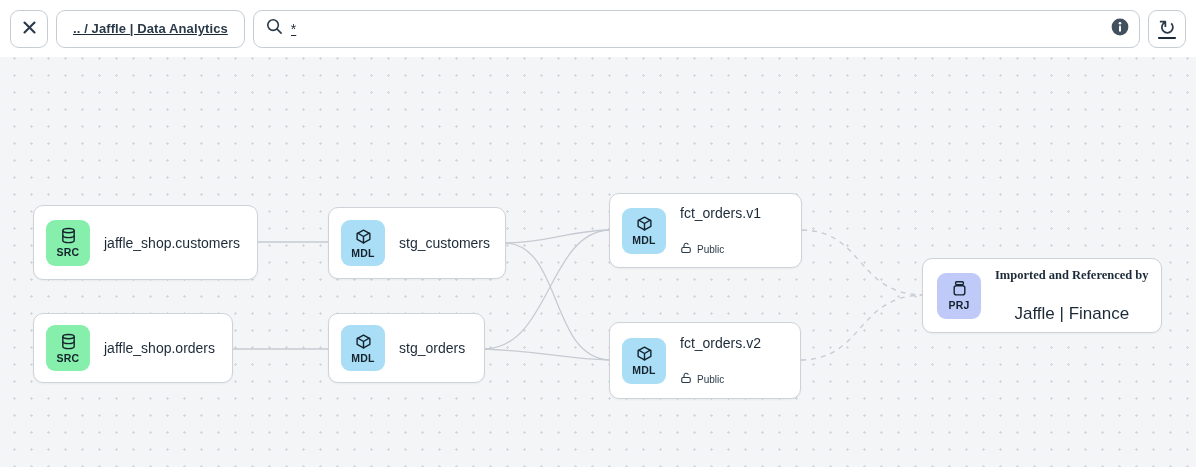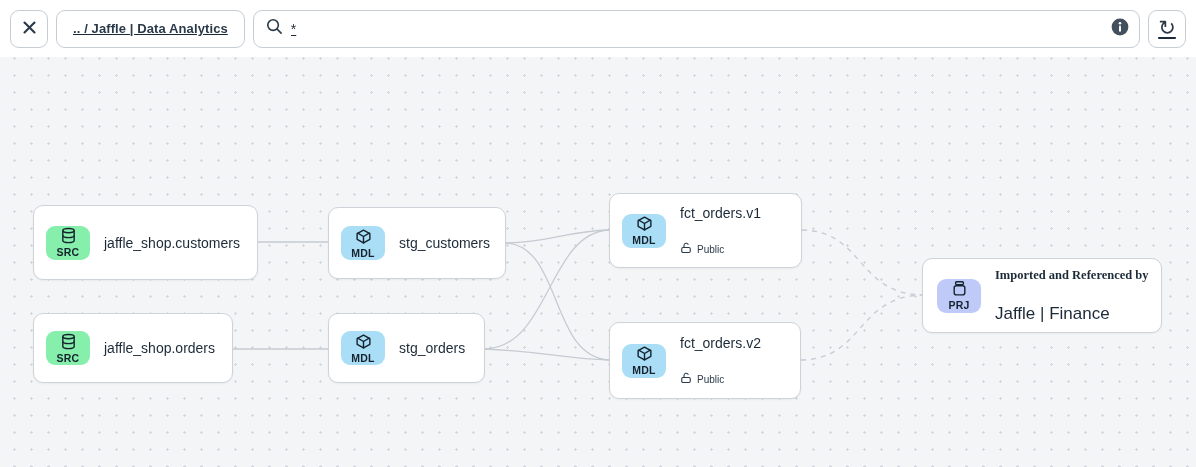--- a/index.html
+++ b/index.html
@@ -47,31 +47,31 @@
   .edge.dashed { stroke-dasharray: 5 5; }
 
   
   .node {
     position: absolute; background: #fff; border: 1px solid #ced3da;
     border-radius: 10px; display: flex; align-items: center;
     padding: 0 12px; gap: 14px; cursor: pointer;
     box-shadow: 0 1px 2px rgba(20,30,40,.05);
   }
   .badge {
-    width: 44px; height: 34px; border-radius: 9px; flex: 0 0 auto;
+    width: 44px; height: 46px; border-radius: 9px; flex: 0 0 auto;
     display: flex; flex-direction: column; align-items: center; justify-content: center;
     gap: 2px; color: #16232e;
   }
   .badge svg { display: block; }
   .badge .badge-label { font-size: 10.5px; font-weight: 600; letter-spacing: .2px; }
   .badge-src { background: #86efac; }
   .badge-mdl { background: #a9def6; }
   .badge-prj { background: #bfcaf8; }
   .node-label { font-size: 14px; font-weight: 500; white-space: nowrap; }
-  .node-lines { display: flex; flex-direction: column; gap: 21px; }
+  .node-lines { display: flex; flex-direction: column; gap: 21px; text-align: center; }
   .access-row { display: flex; align-items: center; gap: 5px; font-size: 10px; color: #2b3a49; }
   .prj-top { font-size: 12.5px; font-weight: 600; white-space: nowrap; font-family: Liberation Serif, serif; }
   .prj-main { font-size: 17px; font-weight: 500; white-space: nowrap; }
 
   
   .n-src-customers { left: 33px;  top: 148px; width: 225px; height: 75px; }
   .n-src-orders    { left: 33px;  top: 256px; width: 200px; height: 70px; }
   .n-stg-customers { left: 328px; top: 150px; width: 178px; height: 72px; }
   .n-stg-orders    { left: 328px; top: 256px; width: 157px; height: 70px; }
   .n-fct-v1        { left: 609px; top: 136px; width: 193px; height: 75px; }

